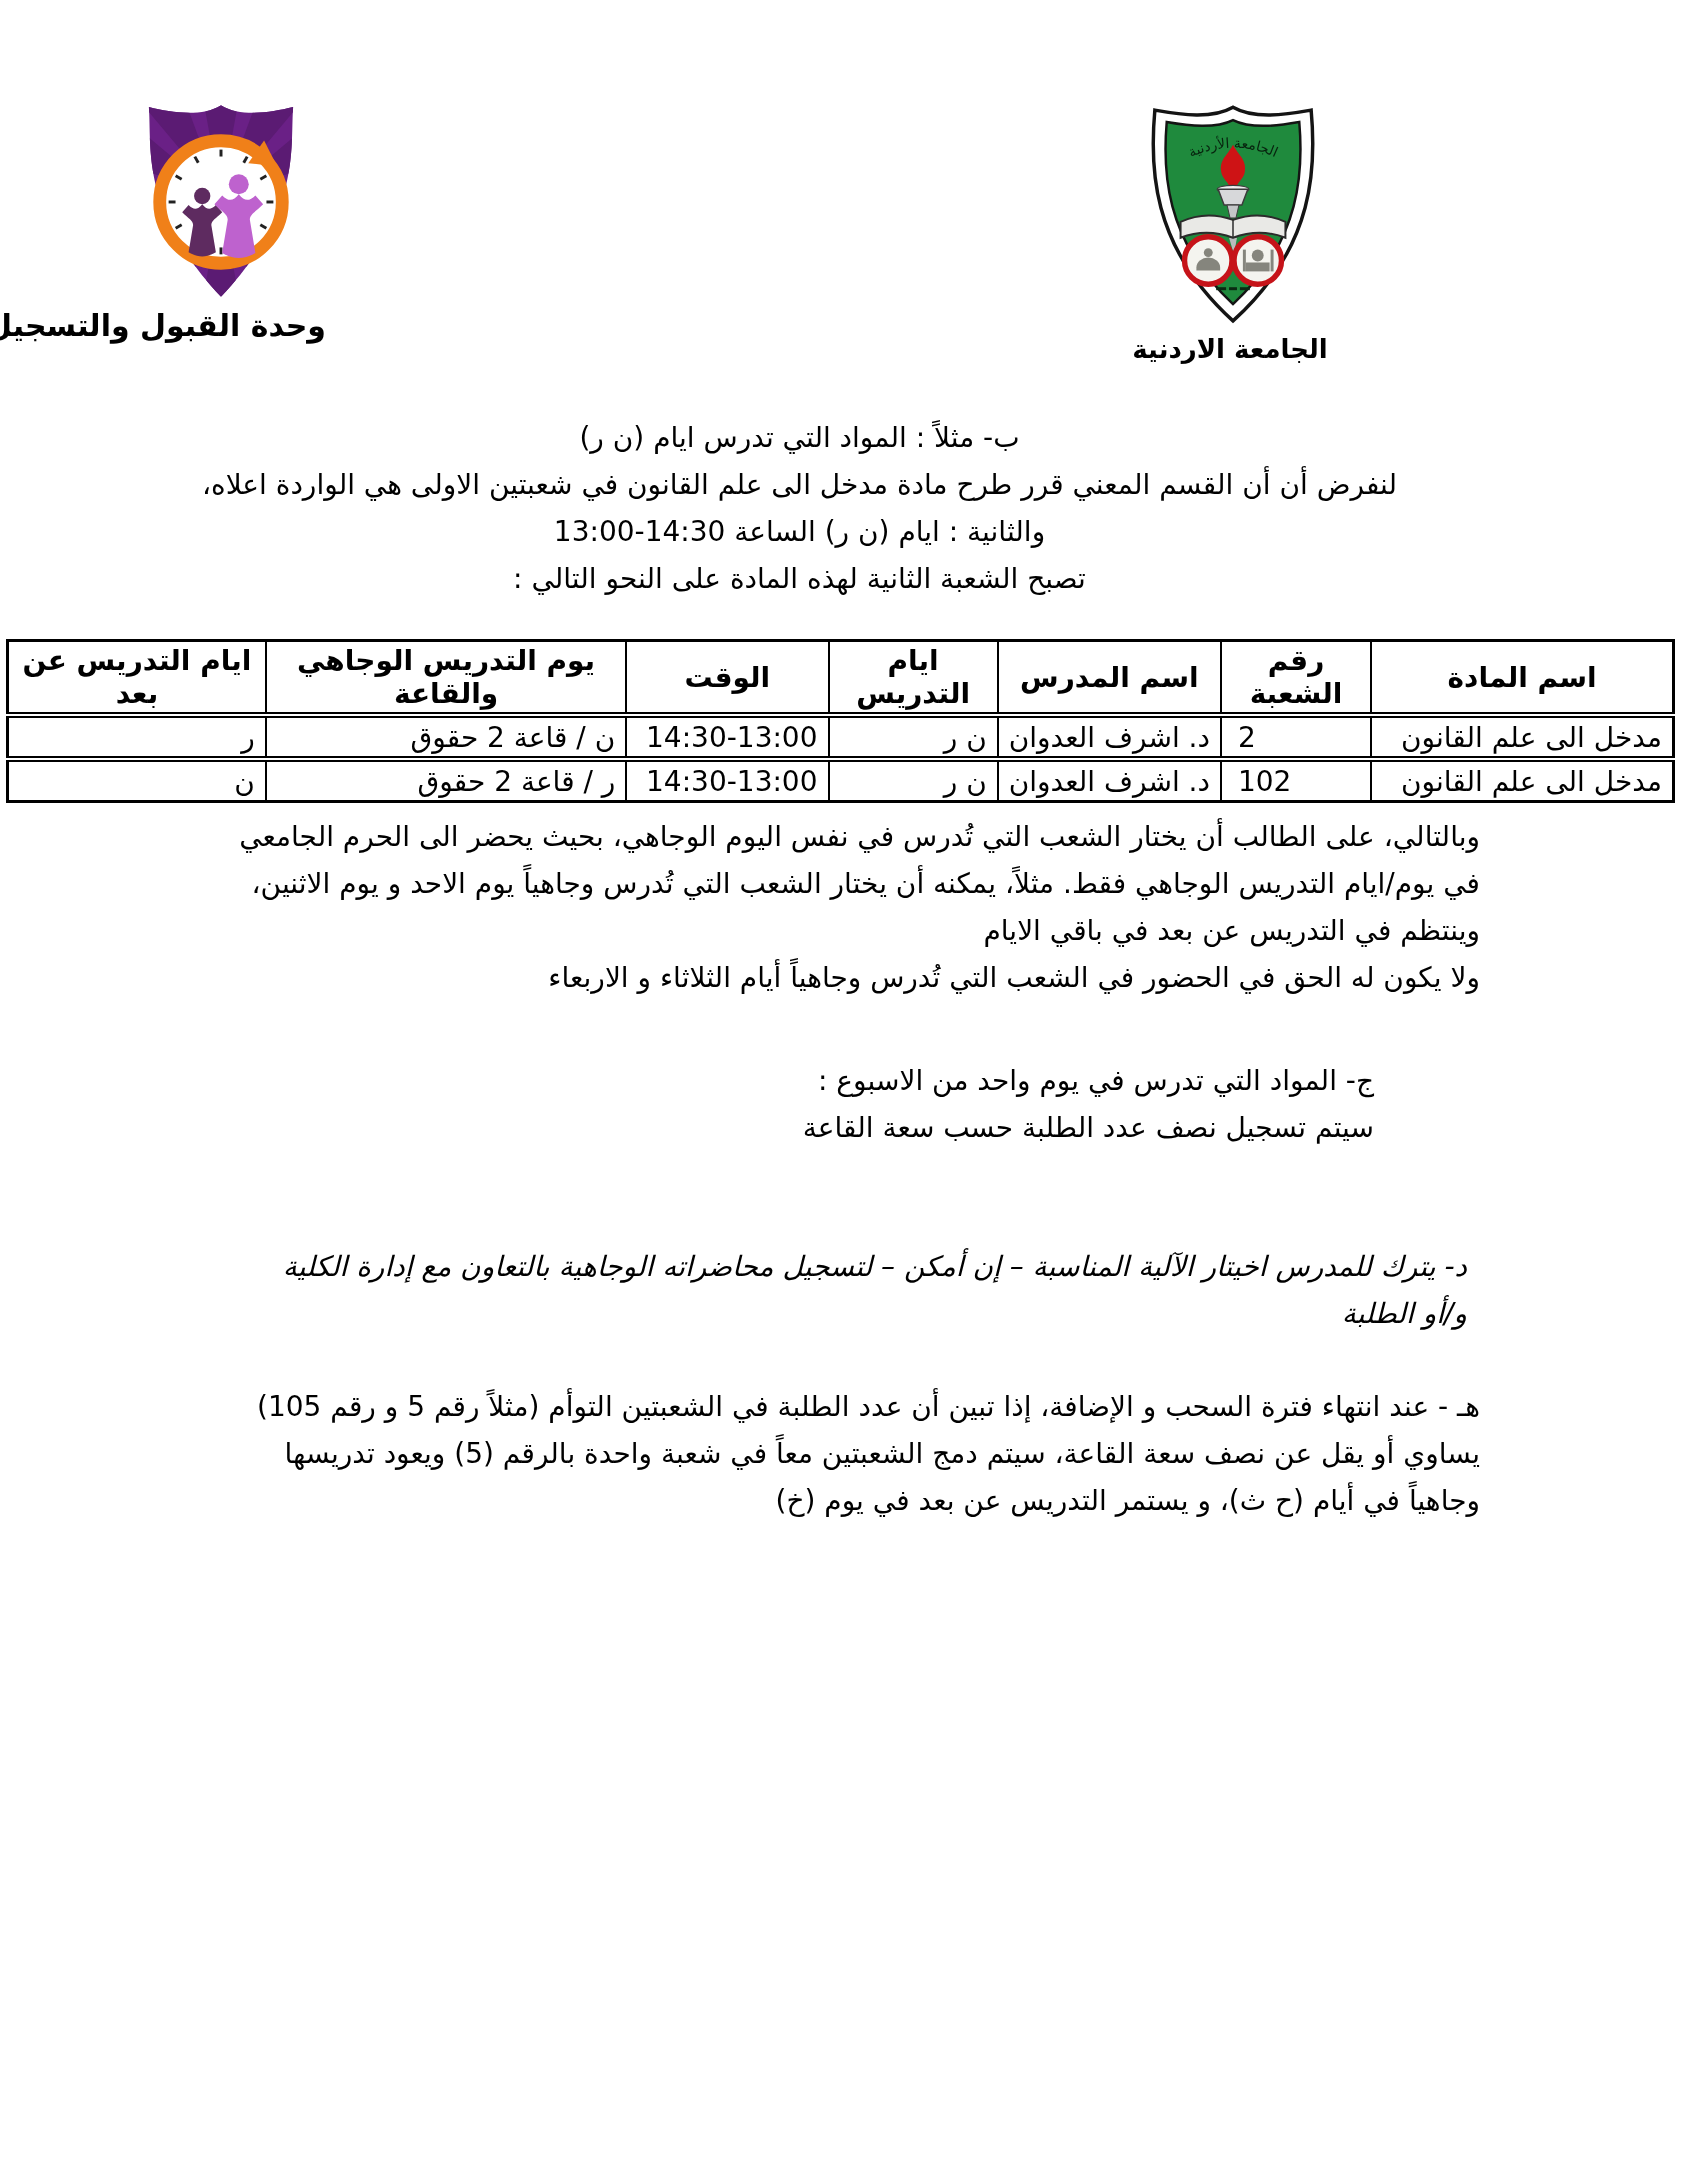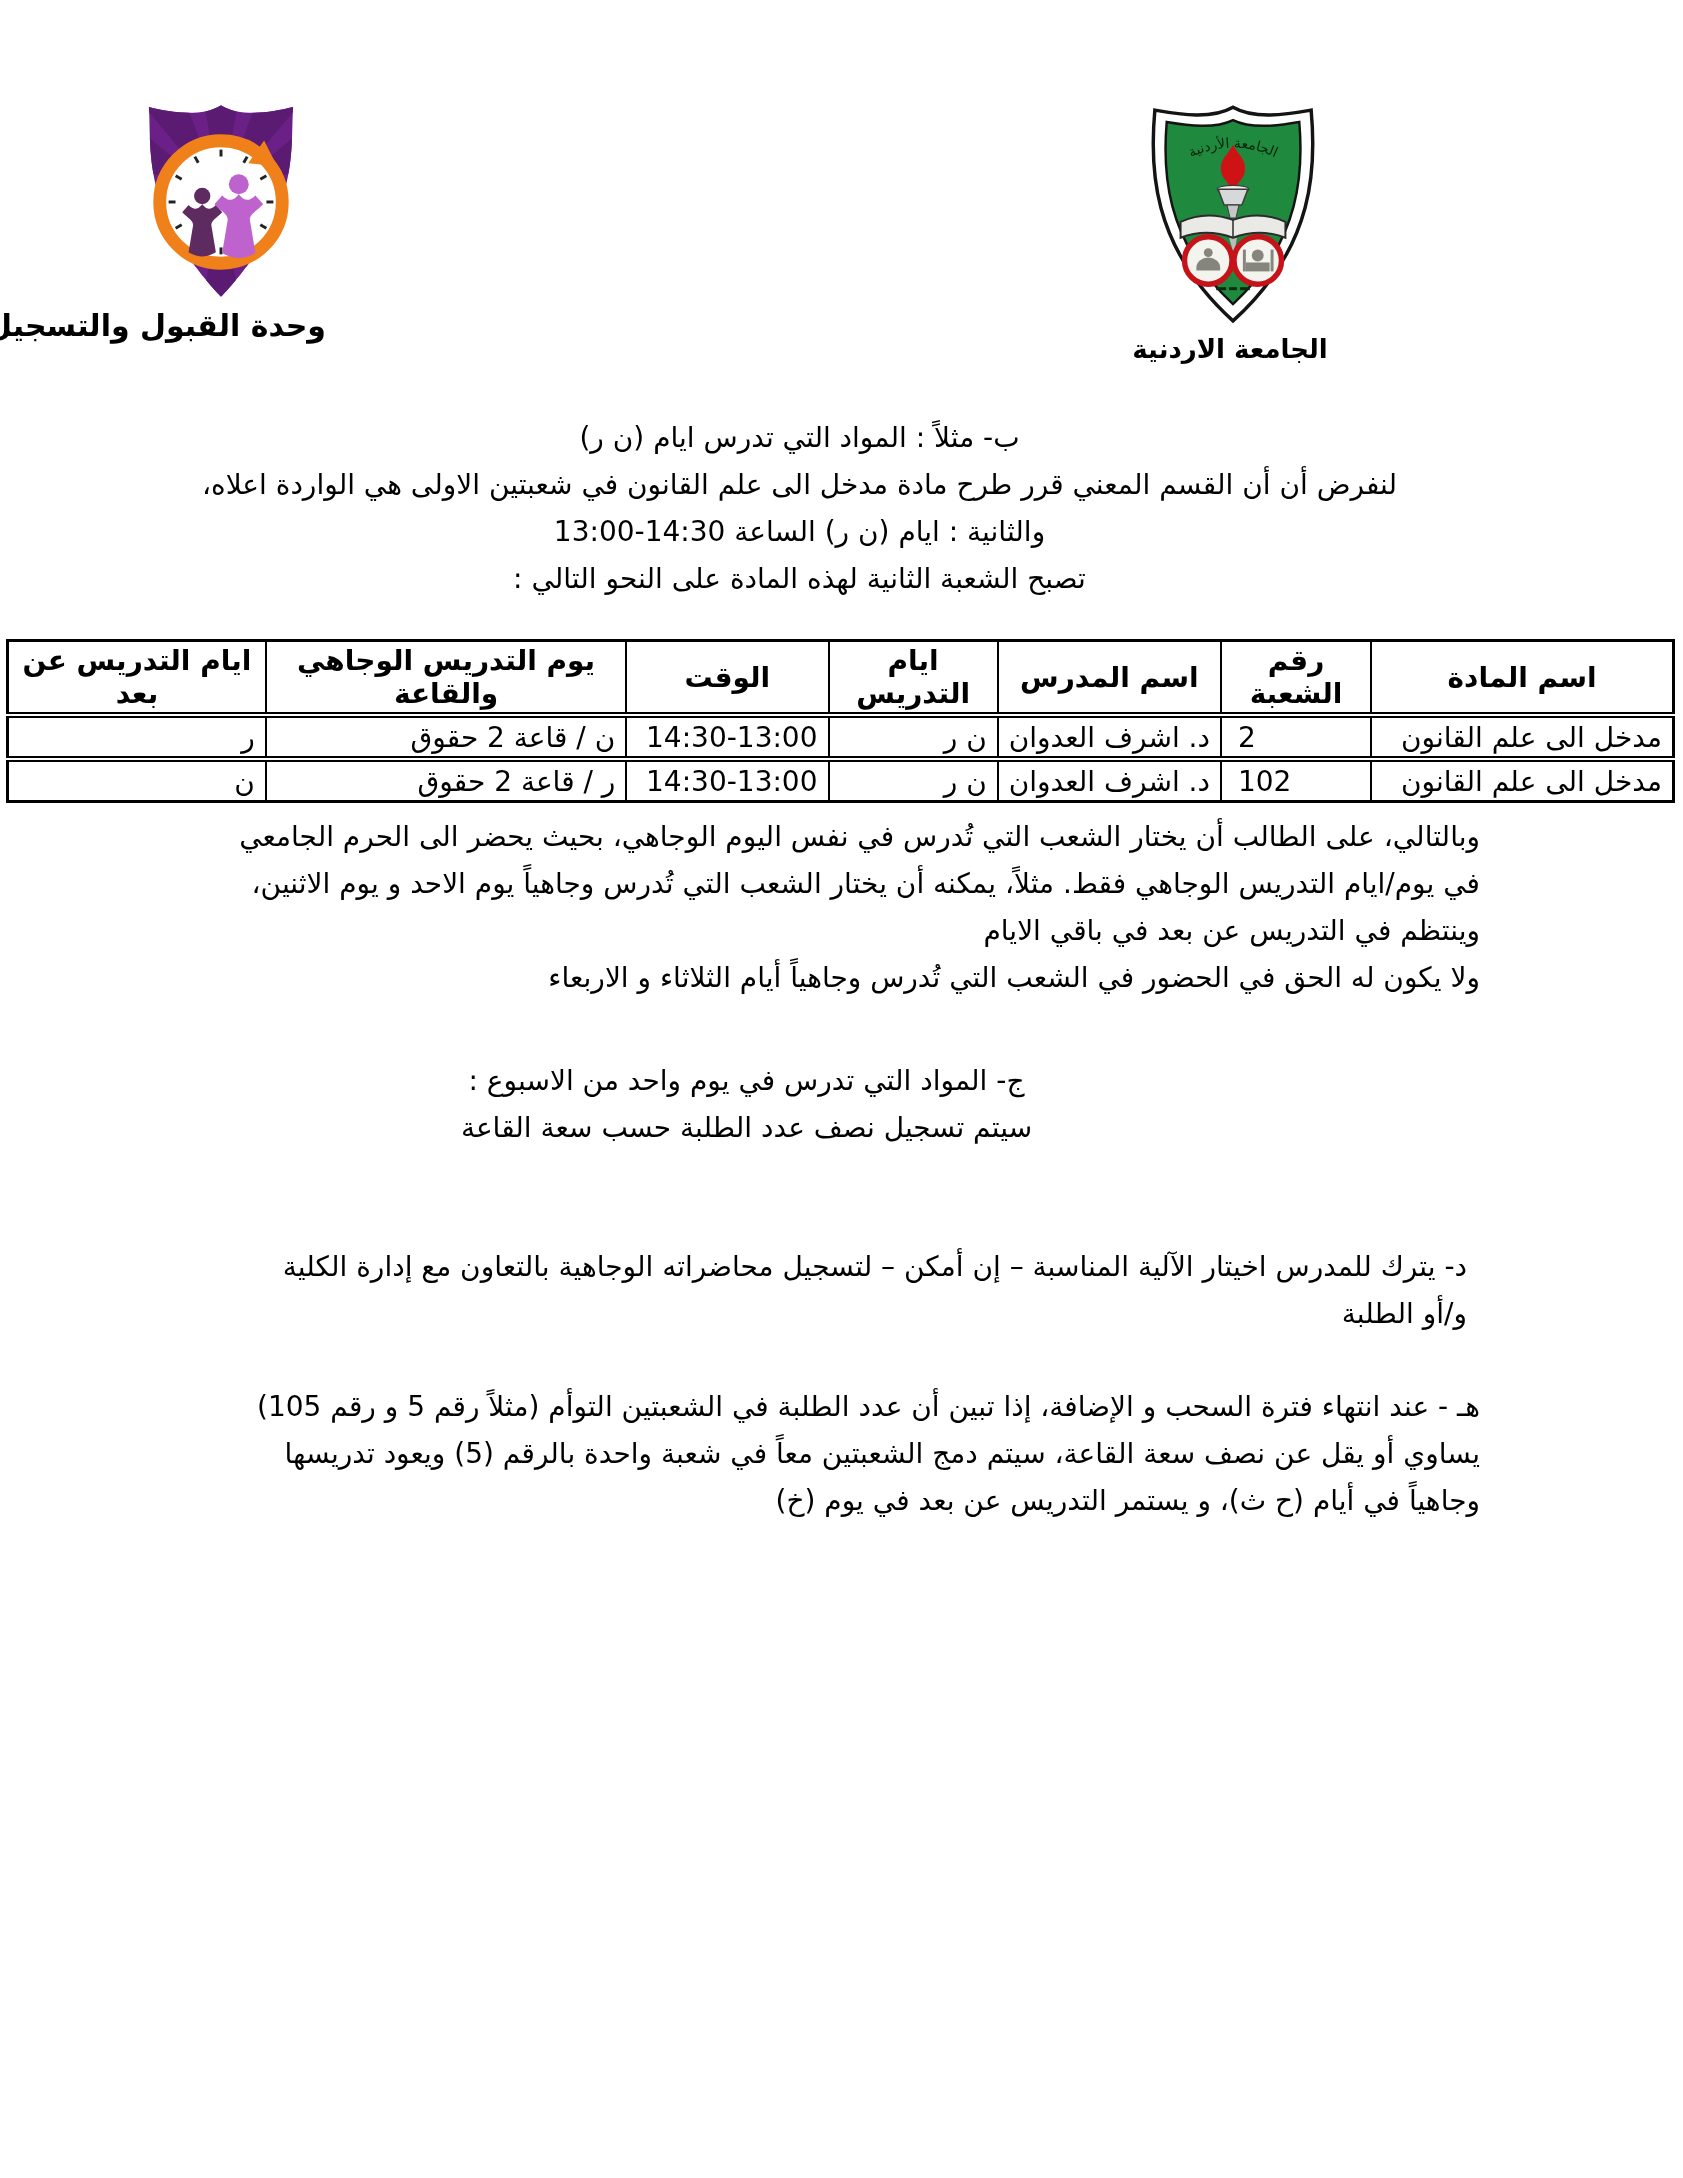--- a/index.html
+++ b/index.html
@@ -10,22 +10,22 @@
   .logo-left{left:137px;top:95px;width:168px;height:210px;}
   .logo-right{left:1141px;top:99px;width:184px;height:232px;}
   .cap{position:absolute;font-weight:700;text-align:center;white-space:nowrap;}
   .cap-left{top:308px;left:69px;width:257px;font-size:30px;}
   .cap-right{top:334px;left:1111px;width:238px;font-size:26px;}
   
   .sec{position:absolute;text-align:right;}
   .line{font-size:28px;line-height:47px;white-space:nowrap;direction:rtl;}
   .sec-b{top:414px;right:203px;left:119px;text-align:center;}
   .sec-after{top:813px;right:203px;left:119px;}
-  .sec-c{top:1057px;right:309px;left:119px;text-align:center;}
-  .sec-d{top:1243px;right:216px;left:119px;}
+  .sec-c{top:1057px;right:309px;left:119px;}
+  .sec-d{top:1243px;right:216px;left:119px;font-style:italic;}
   .sec-e{top:1383px;right:203px;left:119px;}
   
   .tablewrap{position:absolute;top:639px;left:6px;width:1669px;}
   table.sched{width:100%;border-collapse:collapse;border:3px solid #000;table-layout:fixed;direction:rtl;}
   .sched th,.sched td{border:2px solid #000;padding:2px 10px;overflow:hidden;}
   .sched th{height:48px;font-size:28px;font-weight:700;text-align:center;vertical-align:middle;}
   .sched td{height:34px;font-size:28px;text-align:right;vertical-align:middle;}
   .sched th{border-bottom:6px double #000;}
   .sched tbody tr:first-child td{border-bottom:6px double #000;}
   .sched td.num{text-align:left;padding-left:16px;}

